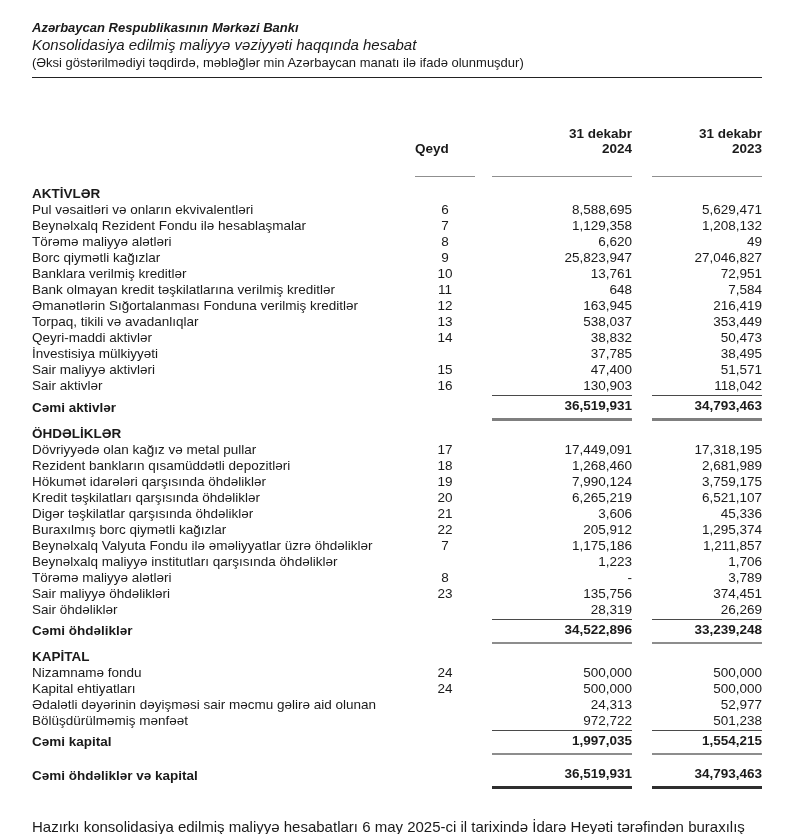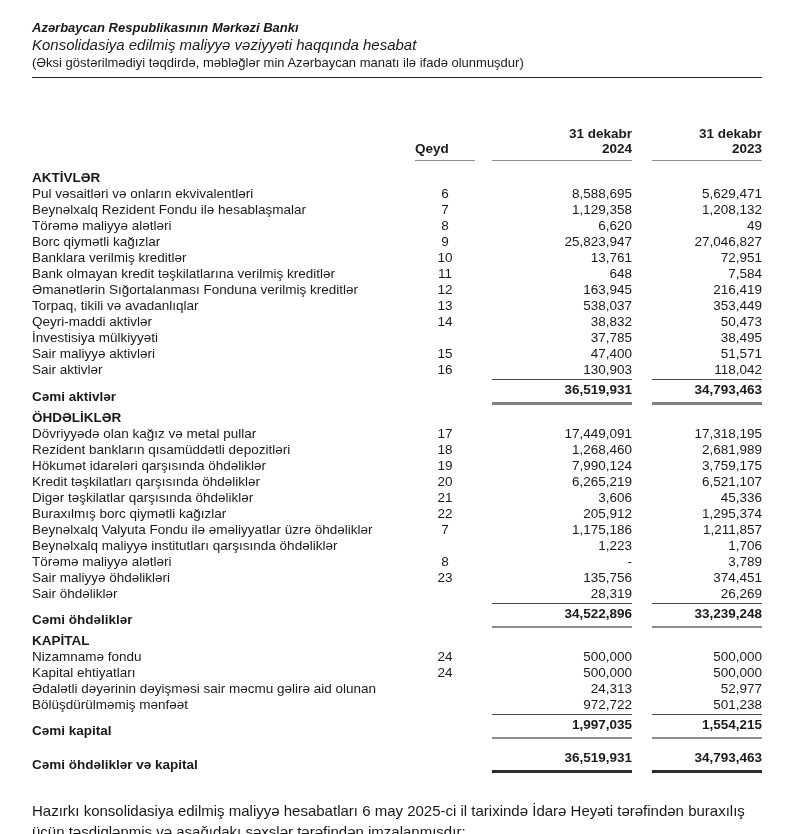--- a/index.html
+++ b/index.html
@@ -11,32 +11,32 @@
   .page { padding:20px 25px 0 32px; }
 
   
   .doc-header { border-bottom:1px solid #222; padding-bottom:5px; }
   .doc-header .title   { font-size:13px; font-weight:bold; font-style:italic; line-height:1.25; }
   .doc-header .subtitle{ font-size:15px; font-style:italic; line-height:1.25; }
   .doc-header .noteline{ font-size:13px; line-height:1.3; }
 
   
   .stable { margin-top:48px; font-size:13.5px; }
-  .trow { display:flex; align-items:flex-end; line-height:16px; }
+  .trow { display:flex; align-items:center; line-height:16px; }
   .cell { white-space:nowrap; }
   .lbl  { flex:1 1 auto; overflow:hidden; }
   .note { width:60px; text-align:center; flex:0 0 auto; }
   .v    { text-align:right; flex:0 0 auto; }
   .v1   { width:140px; margin-left:17px; }
   .v2   { width:110px; margin-left:20px; }
   .b    { font-weight:bold; }
 
   
   .thead { display:flex; align-items:flex-end; font-weight:bold; margin-bottom:9px; }
-  .thead .hcell { line-height:15px; border-bottom:1px solid #8f8f8f; padding-bottom:4px; }
+  .thead .hcell { line-height:15px; border-bottom:1px solid #8f8f8f; padding-bottom:20px; }
   .thead .note { text-align:left; }
   .thead .v { text-align:right; }
   .thead .hl { display:block; }
 
   
   .trow.heading { font-weight:bold; margin-top:4px; }
 
   
   .trow.total { margin-top:1px; margin-bottom:5px; }
   .trow.total .v { border-top:1px solid #4a4a4a; padding-top:2px; padding-bottom:4px; }

